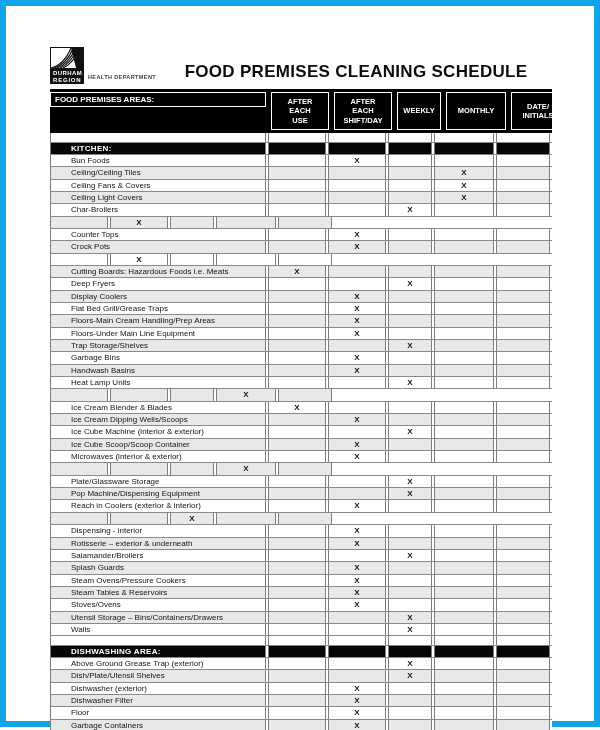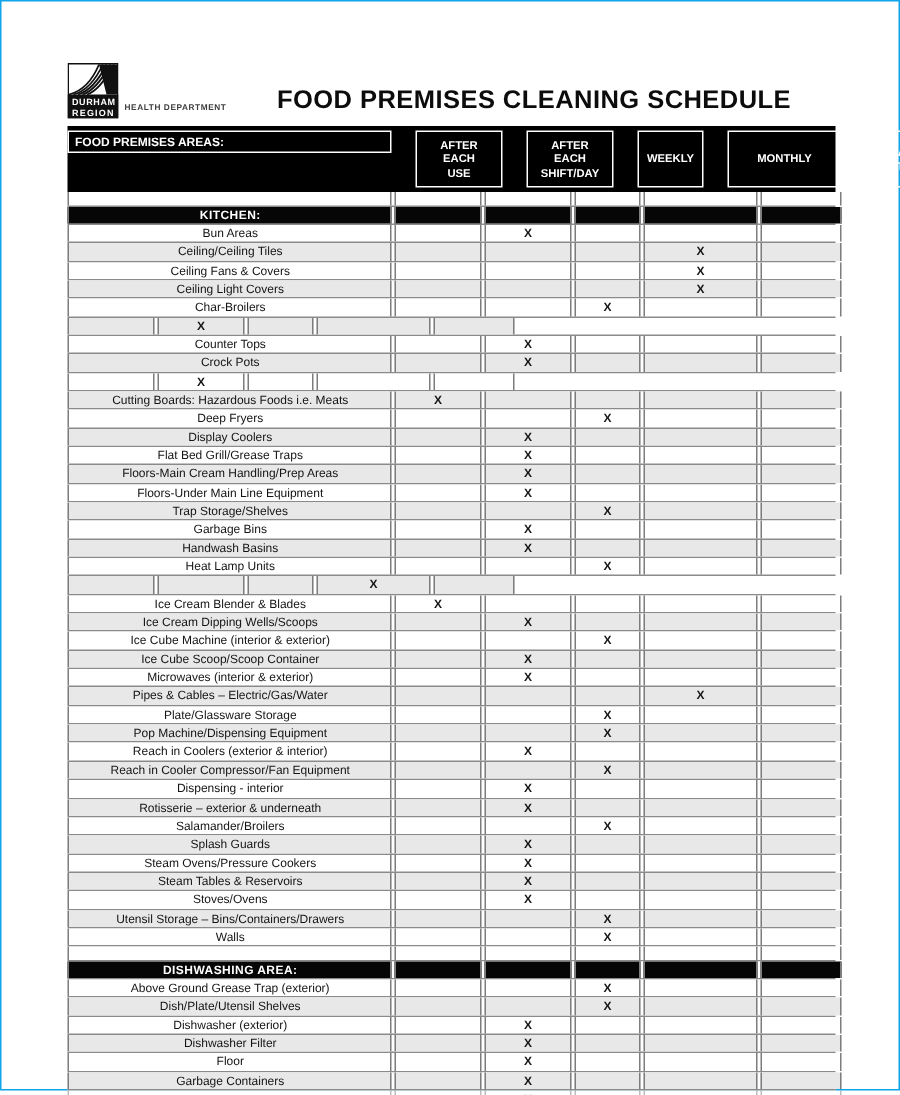--- a/index.html
+++ b/index.html
@@ -1,44 +1,44 @@
 <!DOCTYPE html>
 <html><head>
 <meta charset="utf-8">
 <style>
   html,body{margin:0;padding:0;background:#fff;}
   body{width:600px;height:730px;overflow:hidden;font-family:"Liberation Sans",sans-serif;-webkit-font-smoothing:antialiased;}
   .sheet{position:relative;width:600px;height:727px;box-sizing:border-box;
-         border:1px solid #0ea5e9;background:#fff;}
+         border:6px solid #0ea5e9;background:#fff;}
   .content{padding:41px 42px 0 44px;}
 
   
   .doc-header{display:flex;align-items:flex-start;height:40px;}
   .logo-wrap{display:flex;align-items:flex-end;gap:4px;flex:0 0 110px;}
   .logo-caption{font-size:5.5px;color:#3d3d3d;letter-spacing:.4px;margin-bottom:4px;font-weight:bold;}
   .title{flex:1;text-align:center;margin:15px 0 0 0;font-size:17px;font-weight:bold;
          letter-spacing:.3px;color:#0c0c0c;white-space:nowrap;}
 
   
   .table{margin-top:2px;}
   .cell{box-sizing:border-box;flex:0 0 auto;}
-  .c0{width:216px;} .c1{width:58px;} .c2{width:58px;} .c3{width:44px;} .c4{width:76px;} .c5{width:54px;}
-
-  .thead{display:flex;gap:16px;background:#000;height:44px;box-sizing:border-box;
+  .c0{width:216px;} .c1{width:58px;} .c2{width:58px;} .c3{width:44px;} .c4{width:60px;} .c5{width:54px;}
+
+  .thead{display:flex;gap:5px;background:#000;height:44px;box-sizing:border-box;
          padding:3px 0;align-items:stretch;}
   .thead .hcell{border:1px solid #fff;color:#fff;font-weight:bold;font-size:7.5px;
                 line-height:9.5px;display:flex;align-items:center;justify-content:center;
                 text-align:center;white-space:pre-line;}
   .thead .hareas{height:15px;align-self:flex-start;justify-content:flex-start;
                  padding-left:4px;font-size:8px;line-height:13px;white-space:nowrap;}
 
   .row{display:flex;gap:2px;height:11.35px;background:#fff;border-bottom:1px solid #8a8a8a;
        box-sizing:content-box;font-size:8px;line-height:11px;color:#141414;}
   .row .cell{border-left:1px solid #7d7d7d;border-right:1px solid #7d7d7d;height:100%;overflow:hidden;}
-  .row .label{padding-left:1px;white-space:nowrap;text-align:center;}
+  .row .label{padding-left:20px;white-space:nowrap;}
   .row .mark{text-align:center;font-weight:bold;}
   .row.gray .cell{background:#e8e8e8;}
   .row.spacer{height:8.5px;}
   .row.section .cell{background:#060606;}
   .row.section .label{color:#fff;font-weight:bold;letter-spacing:.3px;}
   .row.cutoff{height:4px;opacity:.5;border-bottom:none;}
 
   svg text{font-family:"Liberation Sans",sans-serif;}
 </style>
 </head>
@@ -91,21 +91,21 @@
           </div>
           <div class="row section">
             <div class="cell c0 label">KITCHEN:</div>
             <div class="cell c1 mark"></div>
             <div class="cell c2 mark"></div>
             <div class="cell c3 mark"></div>
             <div class="cell c4 mark"></div>
             <div class="cell c5 mark"></div>
           </div>
           <div class="row">
-            <div class="cell c0 label">Bun Areas</div>
+            <div class="cell c0 label">Bun Foods</div>
             <div class="cell c1 mark"></div>
             <div class="cell c2 mark">X</div>
             <div class="cell c3 mark"></div>
             <div class="cell c4 mark"></div>
             <div class="cell c5 mark"></div>
           </div>
           <div class="row gray">
             <div class="cell c0 label">Ceiling/Ceiling Tiles</div>
             <div class="cell c1 mark"></div>
             <div class="cell c2 mark"></div>
@@ -288,21 +288,20 @@
           </div>
           <div class="row">
             <div class="cell c0 label">Microwaves (interior &amp; exterior)</div>
             <div class="cell c1 mark"></div>
             <div class="cell c2 mark">X</div>
             <div class="cell c3 mark"></div>
             <div class="cell c4 mark"></div>
             <div class="cell c5 mark"></div>
           </div>
           <div class="row gray">
-            <div class="cell c0 label">Pipes &amp; Cables – Electric/Gas/Water</div>
             <div class="cell c1 mark"></div>
             <div class="cell c2 mark"></div>
             <div class="cell c3 mark"></div>
             <div class="cell c4 mark">X</div>
             <div class="cell c5 mark"></div>
           </div>
           <div class="row">
             <div class="cell c0 label">Plate/Glassware Storage</div>
             <div class="cell c1 mark"></div>
             <div class="cell c2 mark"></div>
@@ -320,21 +319,20 @@
           </div>
           <div class="row">
             <div class="cell c0 label">Reach in Coolers (exterior &amp; interior)</div>
             <div class="cell c1 mark"></div>
             <div class="cell c2 mark">X</div>
             <div class="cell c3 mark"></div>
             <div class="cell c4 mark"></div>
             <div class="cell c5 mark"></div>
           </div>
           <div class="row gray">
-            <div class="cell c0 label">Reach in Cooler Compressor/Fan Equipment</div>
             <div class="cell c1 mark"></div>
             <div class="cell c2 mark"></div>
             <div class="cell c3 mark">X</div>
             <div class="cell c4 mark"></div>
             <div class="cell c5 mark"></div>
           </div>
           <div class="row">
             <div class="cell c0 label">Dispensing - interior</div>
             <div class="cell c1 mark"></div>
             <div class="cell c2 mark">X</div>

